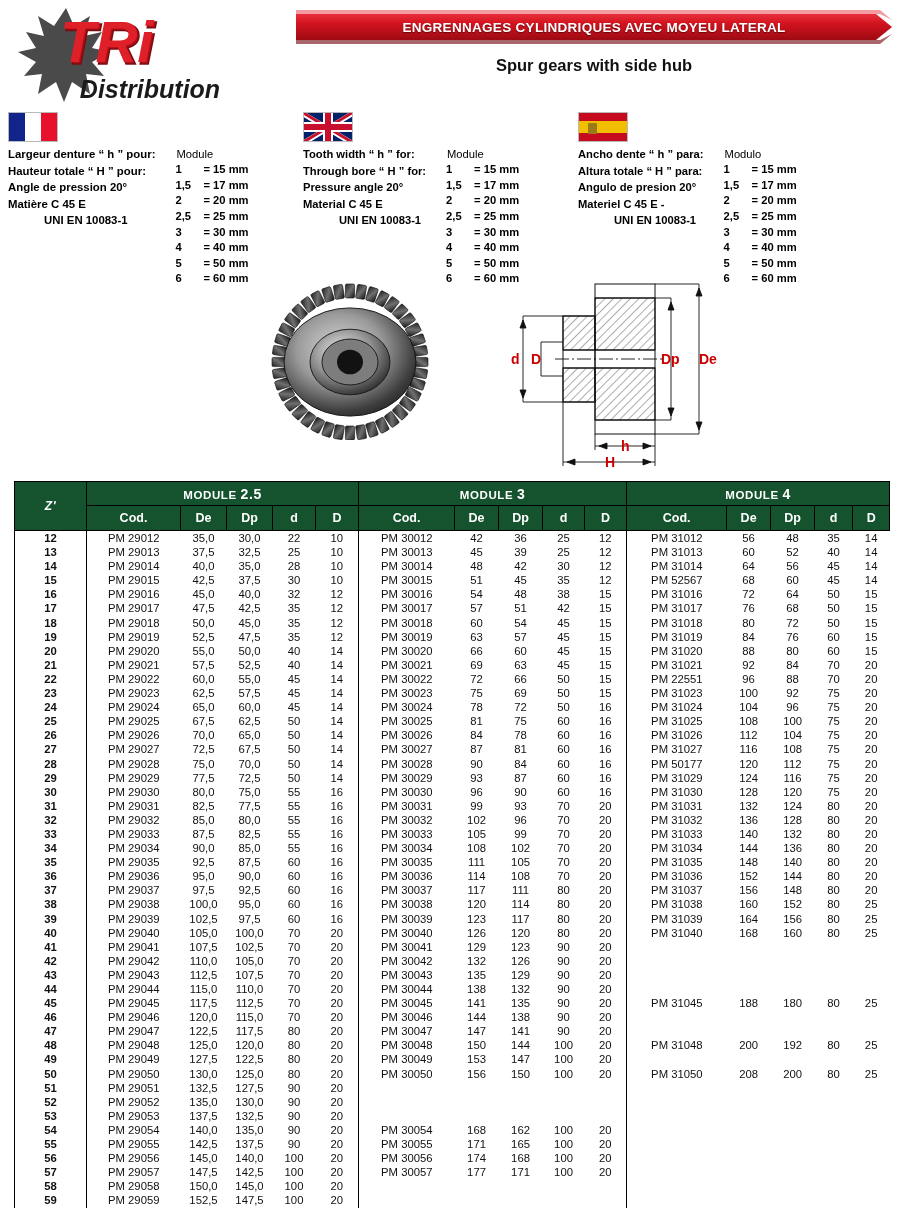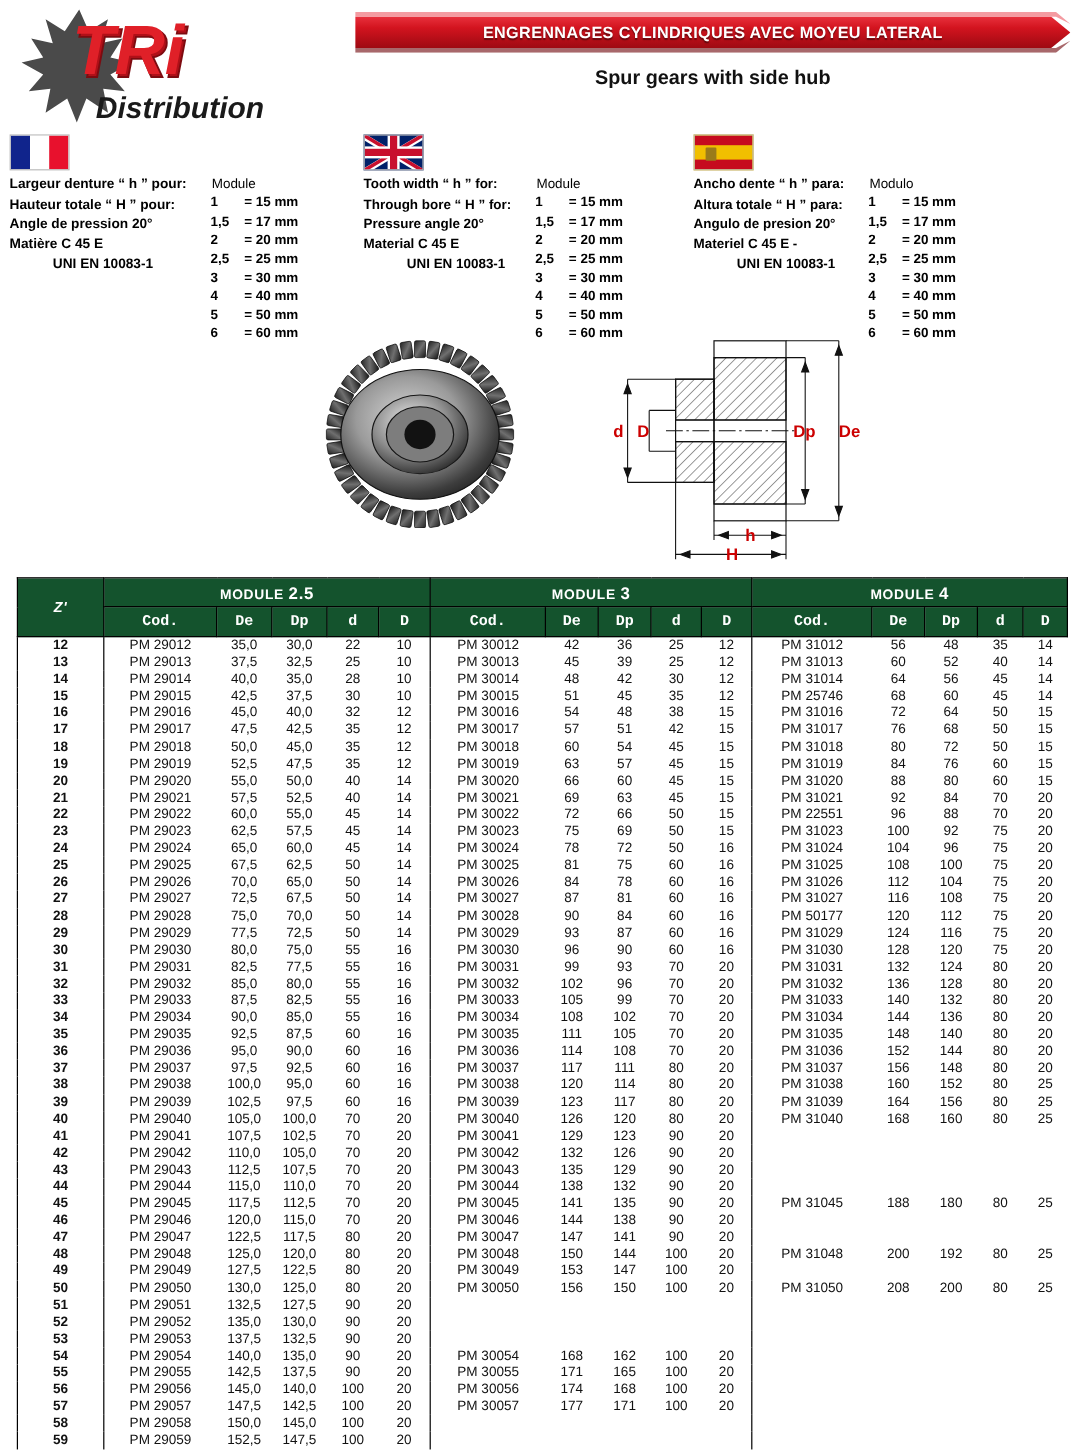--- a/index.html
+++ b/index.html
@@ -63,21 +63,21 @@
 
   
   .tblwrap{position:absolute;left:14px;top:481px;width:871px;}
   table.cat{border-collapse:collapse;width:871px;table-layout:fixed;}
   table.cat th,table.cat td{padding:0;margin:0;}
   .hdr-top th,.hdr-sub th{
     background:#14532d;color:#fff;font-weight:bold;
     border:1px solid #000;text-align:center;
   }
   .hdr-top th{font-size:11.5px;letter-spacing:.6px;height:23px;}
-  .hdr-sub th{font-size:12.5px;height:24px;font-family:Liberation Mono, monospace;}
+  .hdr-sub th{font-size:12.5px;height:24px;}
   .hdr-top th.zcol{font-size:12px;font-style:italic;}
   .hdr-top .modnum{font-size:14px;}
   td.cell{
     font-size:11.3px;text-align:center;height:14.1px;line-height:14.1px;
     font-weight:normal;color:#111;
   }
   td.z{font-weight:bold;font-size:11.3px;}
   .vb{border-left:1px solid #000;}
   svg{display:block;}
 </style>
@@ -565,21 +565,21 @@
           <td class="cell vb">PM 29015</td>
           <td class="cell ">42,5</td>
           <td class="cell ">37,5</td>
           <td class="cell ">30</td>
           <td class="cell ">10</td>
           <td class="cell vb">PM 30015</td>
           <td class="cell ">51</td>
           <td class="cell ">45</td>
           <td class="cell ">35</td>
           <td class="cell ">12</td>
-          <td class="cell vb">PM 25746</td>
+          <td class="cell vb">PM 52567</td>
           <td class="cell ">68</td>
           <td class="cell ">60</td>
           <td class="cell ">45</td>
           <td class="cell ">14</td>
         </tr>
         <tr>
           <td class="cell z vb">16</td>
           <td class="cell vb">PM 29016</td>
           <td class="cell ">45,0</td>
           <td class="cell ">40,0</td>

